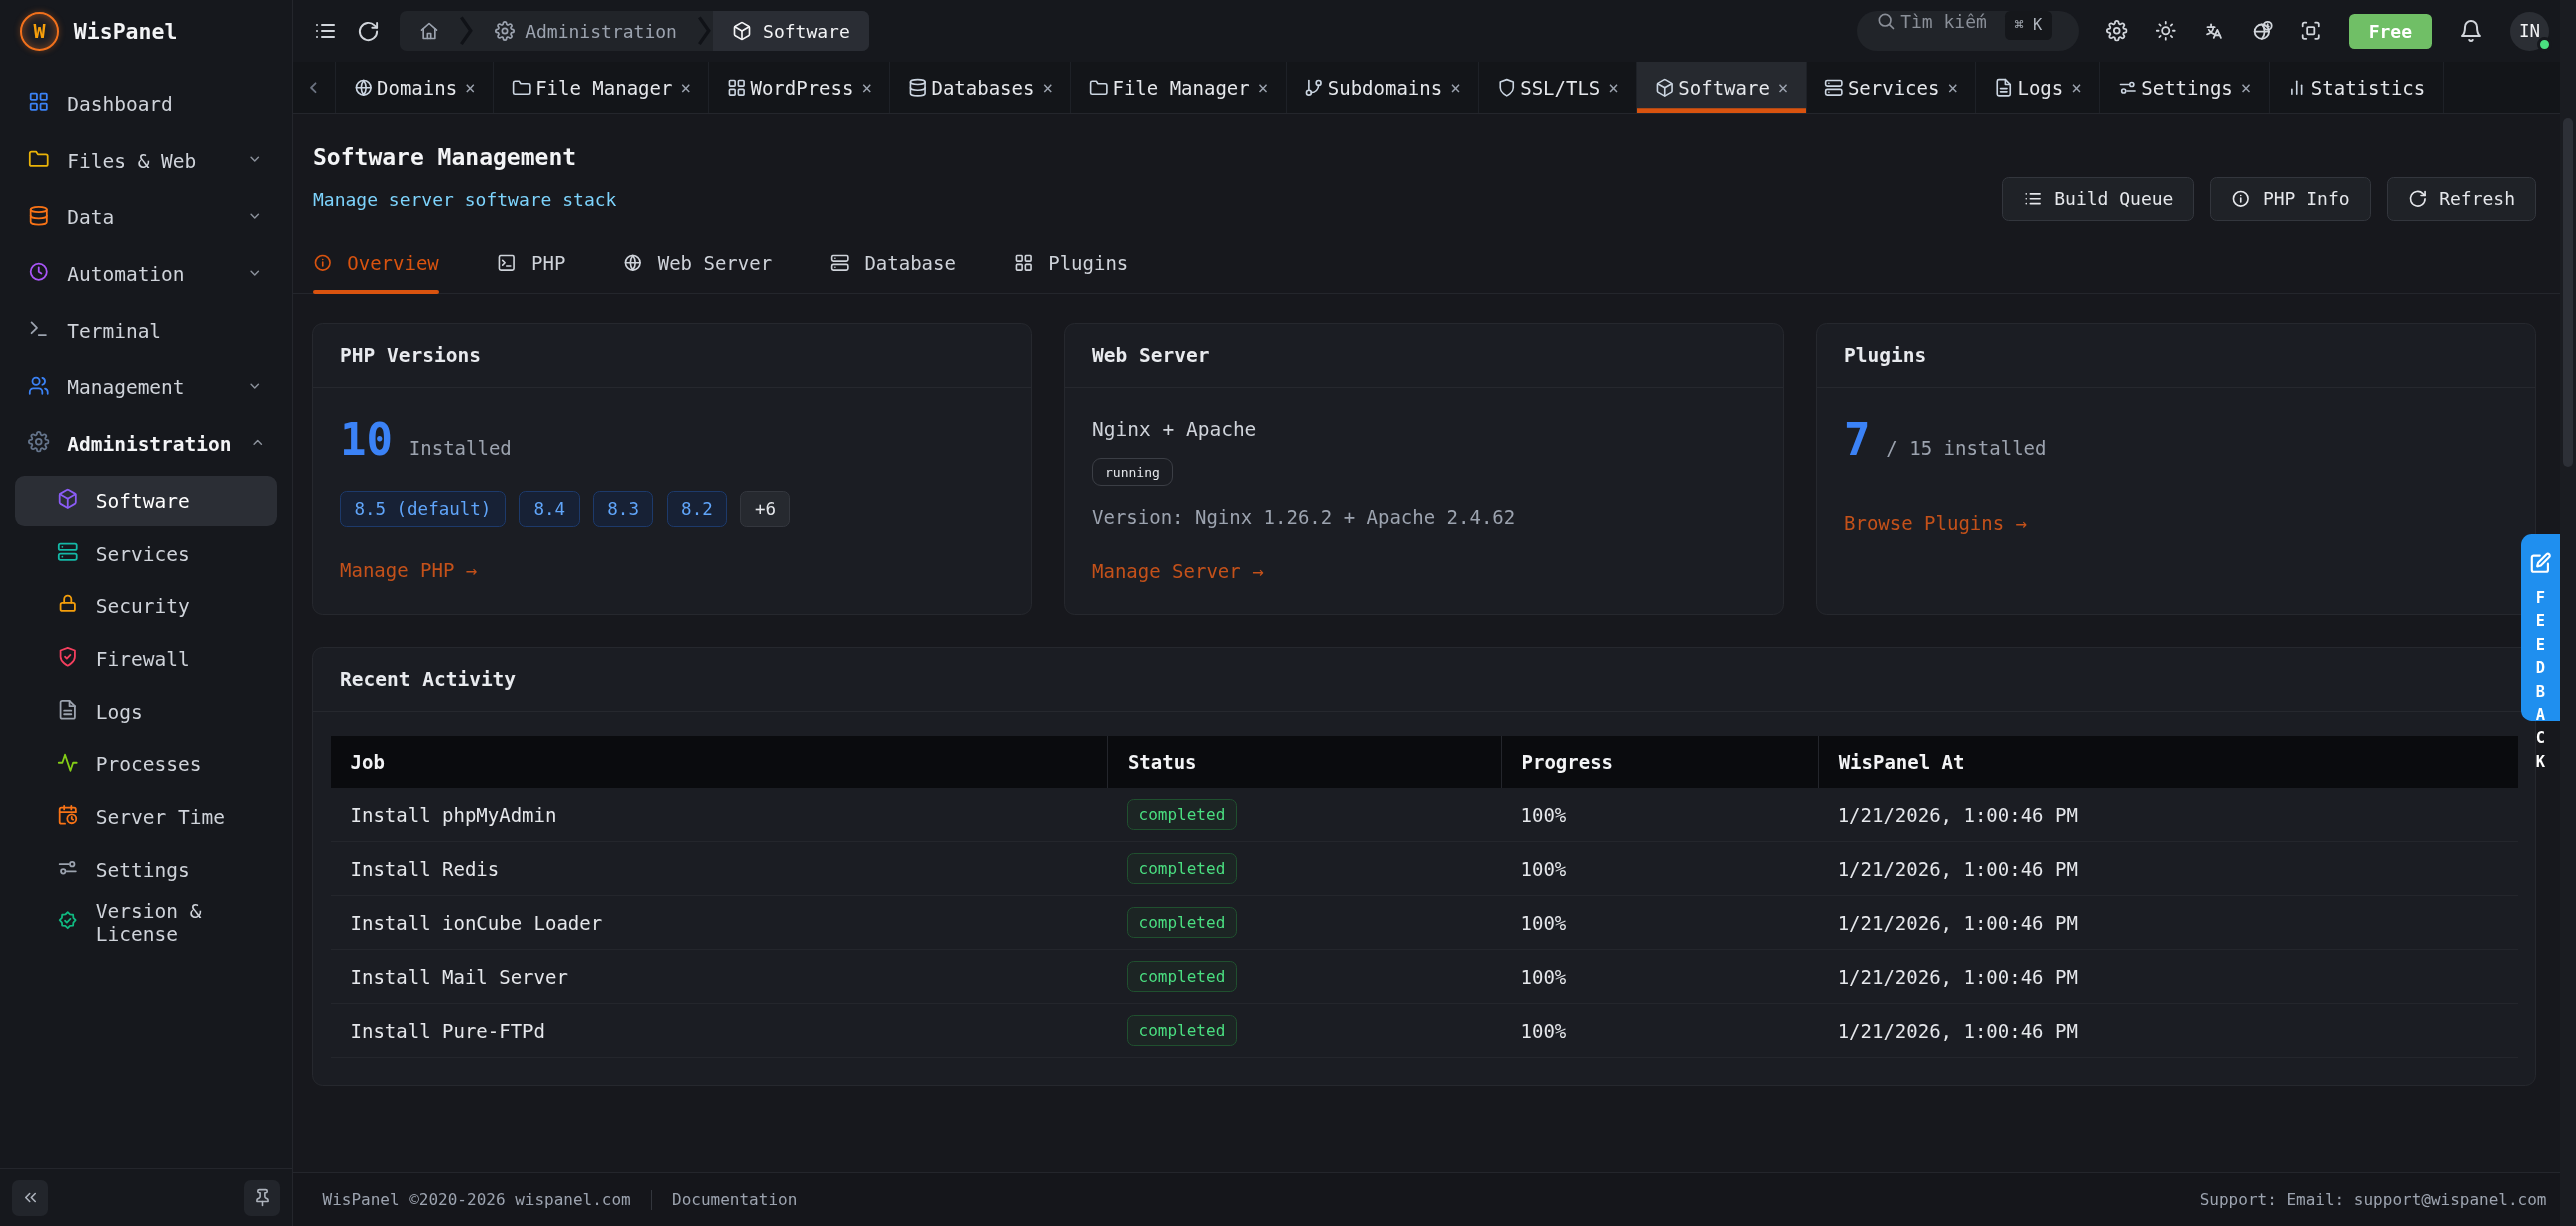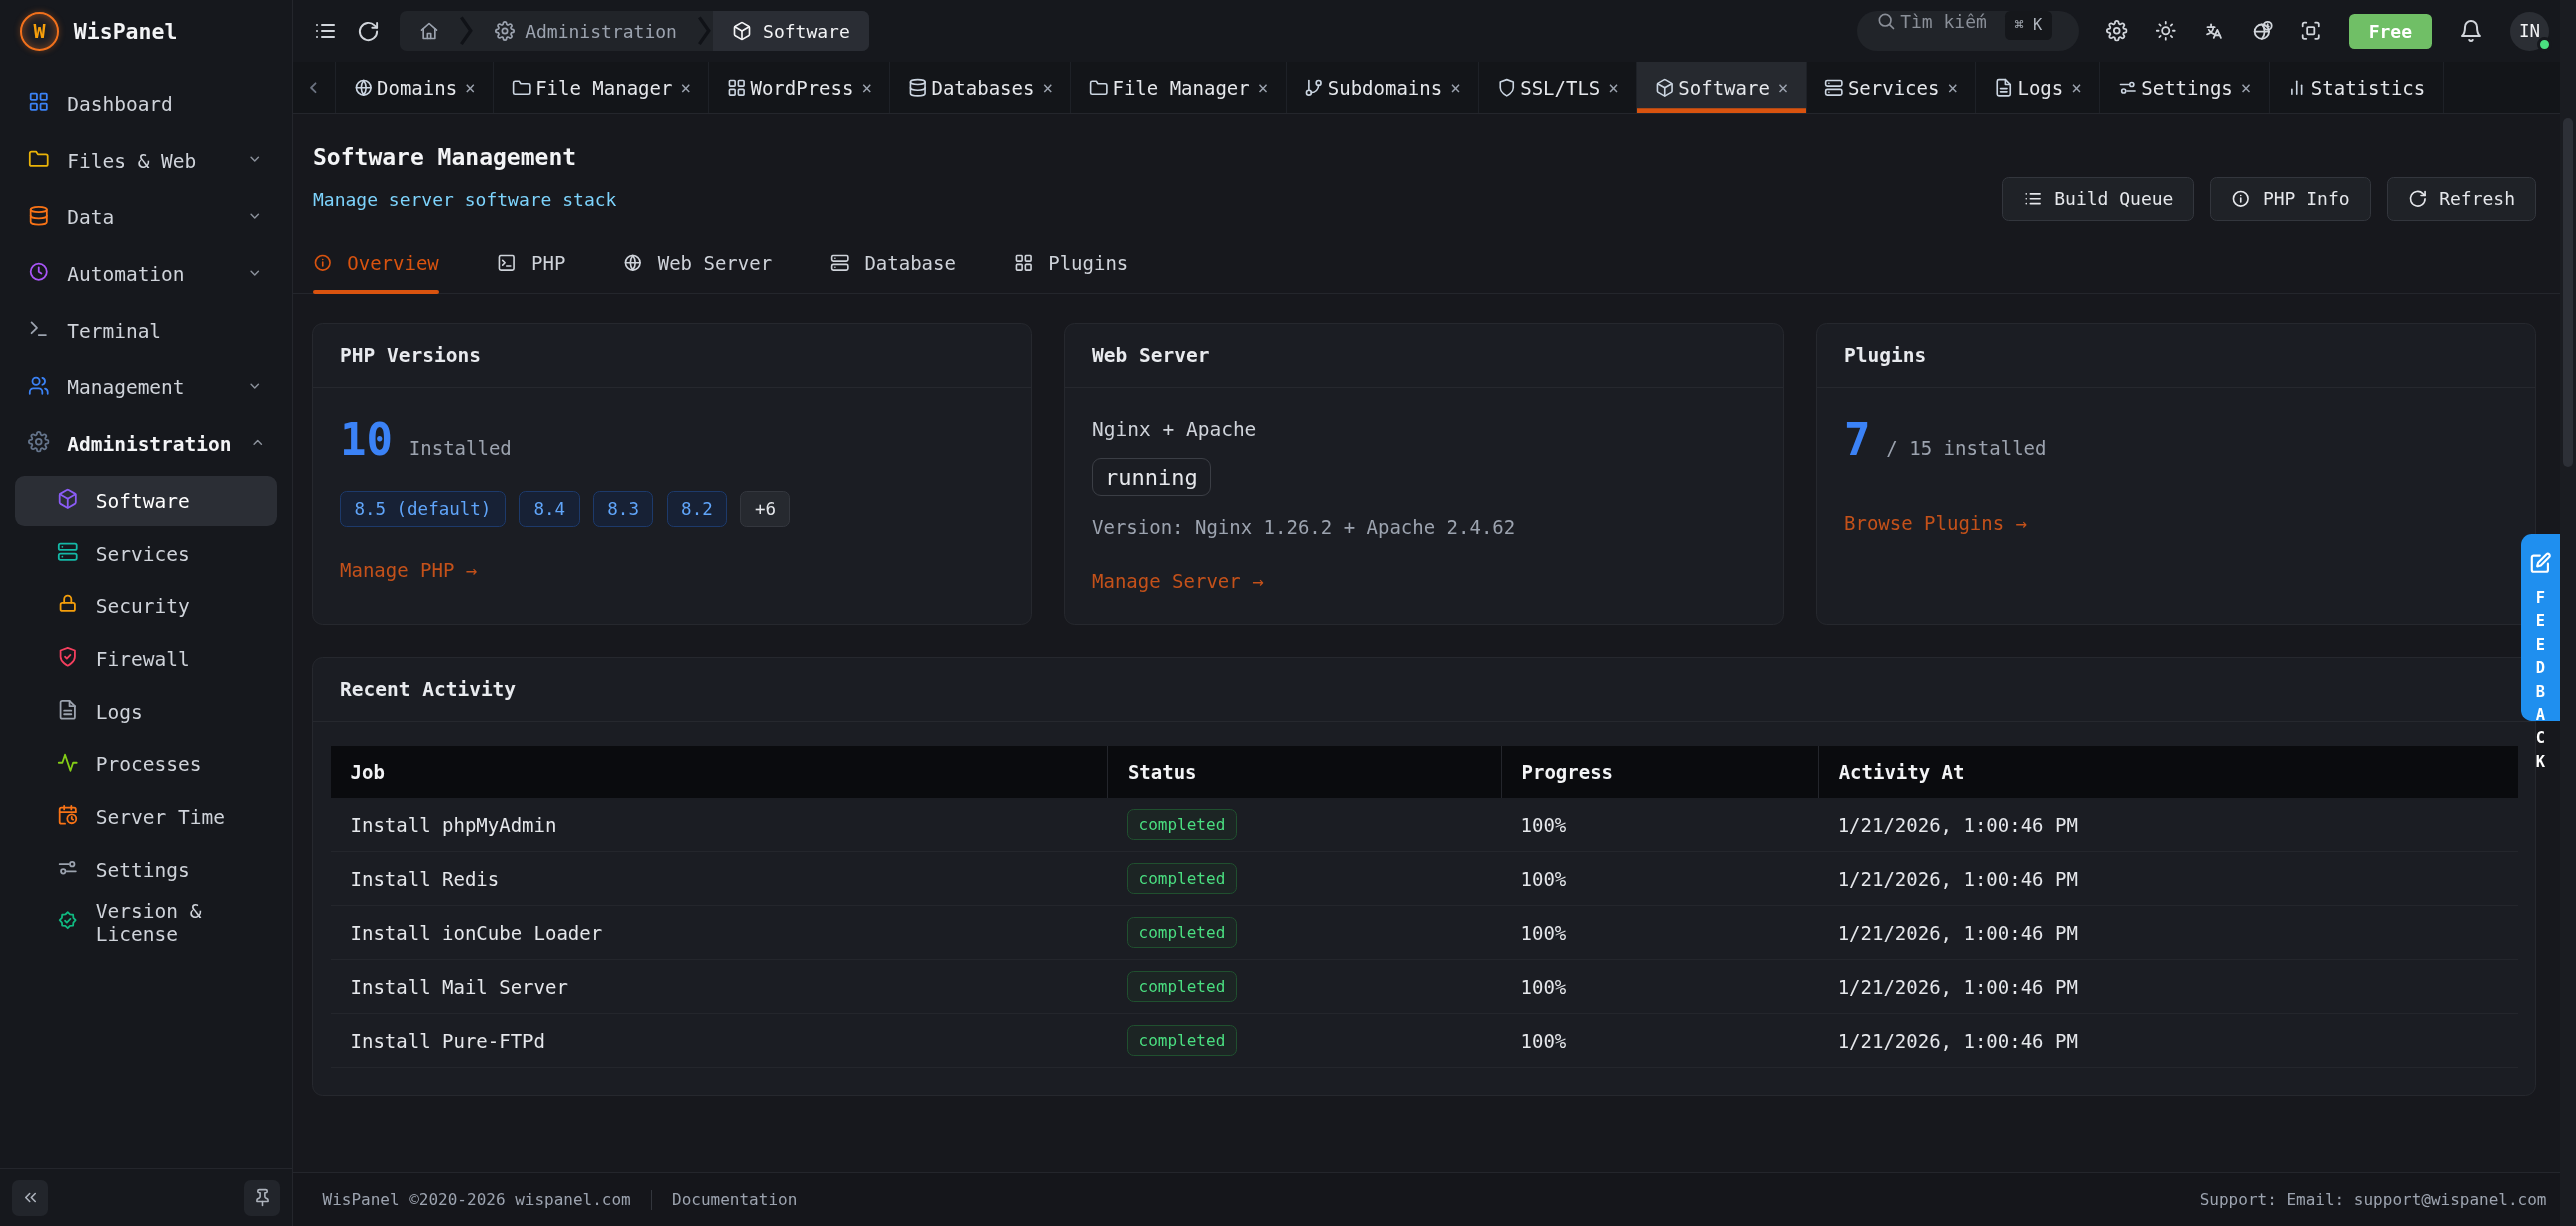--- a/index.html
+++ b/index.html
@@ -106,21 +106,21 @@
   .bignum { font-size:44px; font-weight:bold; color:#3b82f6; line-height:1; }
   .bignum-label { font-size:19px; color:#9ca3af; margin-left:9.4px; }
   .badge-row { display:flex; gap:13.4px; margin-top:29.5px; flex-wrap:wrap; }
   .vbadge { background:#172135; border:1.3px solid #1d3a6b; color:#60a5fa; border-radius:6.7px;
     padding:6.7px 13.4px; font-size:17.5px; }
   .gbadge { background:#26292f; border:1.3px solid #34373e; color:#e5e7eb; border-radius:6.7px;
     padding:6.7px 13.4px; font-size:17.5px; }
   .card-link { display:inline-block; margin-top:32px; color:#c4511a; font-size:19px; cursor:pointer; }
   .ws-name { font-size:19.5px; color:#cfd3da; }
   .run-badge { display:inline-block; margin-top:17.5px; border:1.3px solid #3b3e45; border-radius:9px;
-    padding:5.4px 12px; font-size:22px; color:#e5e7eb; }
+    padding:5.4px 12px; font-size:13px; color:#e5e7eb; }
   .ws-version { margin-top:20px; font-size:19px; color:#9ca3af; }
 
   .activity-card { margin:32px 40px 27px 19px; background:#1b1d23; border:1.3px solid #26282e;
     border-radius:10.7px; overflow:hidden; }
   .activity-body { padding:24px 17.5px 27px 17.5px; }
   .tbl { width:100%; }
   .tbl-head { display:grid; grid-template-columns:35.5% 18% 14.5% 32%; background:#0a0b0e;
     height:52px; align-items:center; font-weight:bold; font-size:19px; color:#f3f4f6; }
   .tbl-head > div { padding-left:20px; height:100%; display:flex; align-items:center; }
   .tbl-head > div + div { border-left:1.3px solid #24262c; }
@@ -758,21 +758,21 @@
       </div>
 
       <section class="activity-card">
         <div class="card-head">Recent Activity</div>
         <div class="activity-body">
           <div class="tbl">
             <div class="tbl-head">
               <div>Job</div>
               <div>Status</div>
               <div>Progress</div>
-              <div>Activity At</div>
+              <div>WisPanel At</div>
             </div>
             <div class="tbl-row">
               <div>Install phpMyAdmin</div>
               <div><span class="status-badge">completed</span></div>
               <div>100%</div>
               <div>1/21/2026, 1:00:46 PM</div>
             </div>
             <div class="tbl-row">
               <div>Install Redis</div>
               <div><span class="status-badge">completed</span></div>

